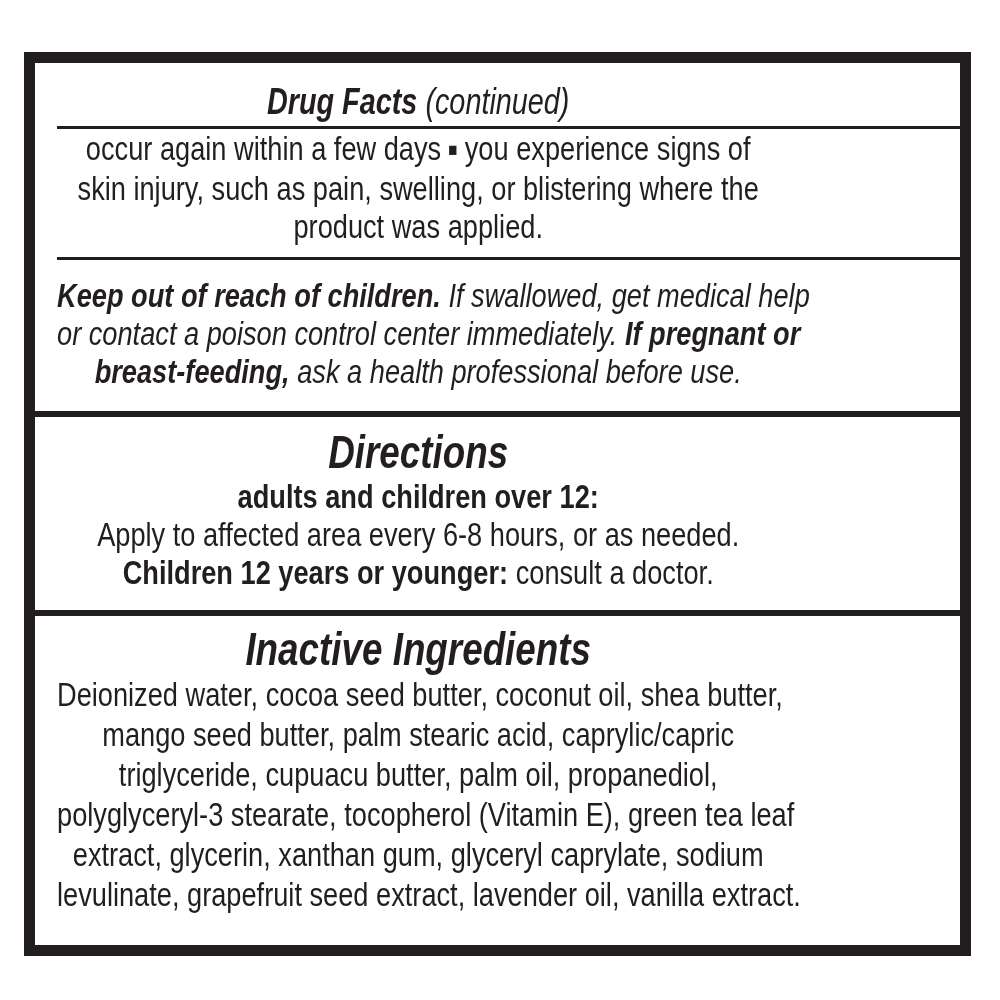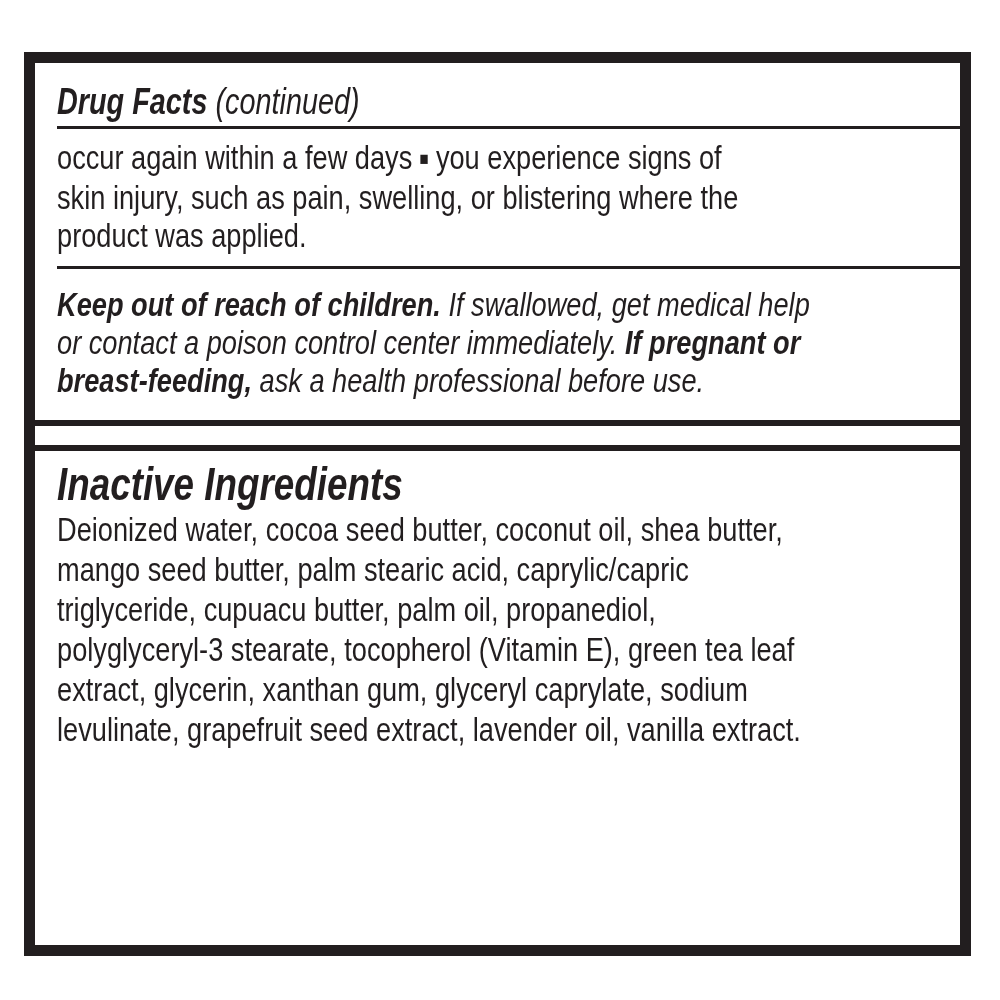--- a/index.html
+++ b/index.html
@@ -17,20 +17,21 @@
     top: 52px;
     width: 947px;
     height: 904px;
     box-sizing: border-box;
     border: 11px solid #221e1f;
     background: #ffffff;
     overflow: hidden;
   }
   .pad {
     padding-left: 22px;
+    text-align: center;
   }
   
   .cline {
     white-space: nowrap;
     transform: scaleX(0.8);
     transform-origin: 0 50%;
     font-size: 34px;
     line-height: 38px;
   }
   .bold { font-weight: 700; }
@@ -42,21 +43,21 @@
   }
   .header-line .title { font-weight: 700; }
   .thin-rule {
     height: 3px;
     background: #221e1f;
     border: none;
     margin: 0;
   }
   .rule-1 { margin-top: 5px; }
   .rule-2 { margin-top: 12px; }
-  .para-symptoms { margin-top: 9px; }
+  .para-symptoms { }
   .para-keepout { margin-top: 16px; font-style: italic; }
   .thick-divider {
     height: 6px;
     background: #221e1f;
   }
   .divider-1 { margin-top: 21px; }
   .divider-2 { margin-top: 19px; }
   .section-heading {
     font-size: 46px;
     line-height: 50px;
@@ -103,20 +104,28 @@
         <span>or contact a poison control center immediately. </span><span class="bold">If pregnant or</span>
       </div>
       <div class="cline">
         <span class="bold">breast-feeding,</span><span> ask a health professional before use.</span>
       </div>
     </div>
   </div>
 
   <div class="thick-divider divider-1"></div>
 
+  <div class="pad directions-section">
+    <div class="cline section-heading">Directions</div>
+    <div class="cline bold">adults and children over 12:</div>
+    <div class="cline">Apply to affected area every 6-8 hours, or as needed.</div>
+    <div class="cline">
+      <span class="bold">Children 12 years or younger:</span><span> consult a doctor.</span>
+    </div>
+  </div>
 
   <div class="thick-divider divider-2"></div>
 
   <div class="pad inactive-section">
     <div class="cline section-heading">Inactive Ingredients</div>
     <div>
       <div class="cline ing-line">Deionized water, cocoa seed butter, coconut oil, shea butter,</div>
       <div class="cline ing-line">mango seed butter, palm stearic acid, caprylic/capric</div>
       <div class="cline ing-line">triglyceride, cupuacu butter, palm oil, propanediol,</div>
       <div class="cline ing-line">polyglyceryl-3 stearate, tocopherol (Vitamin E), green tea leaf</div>

